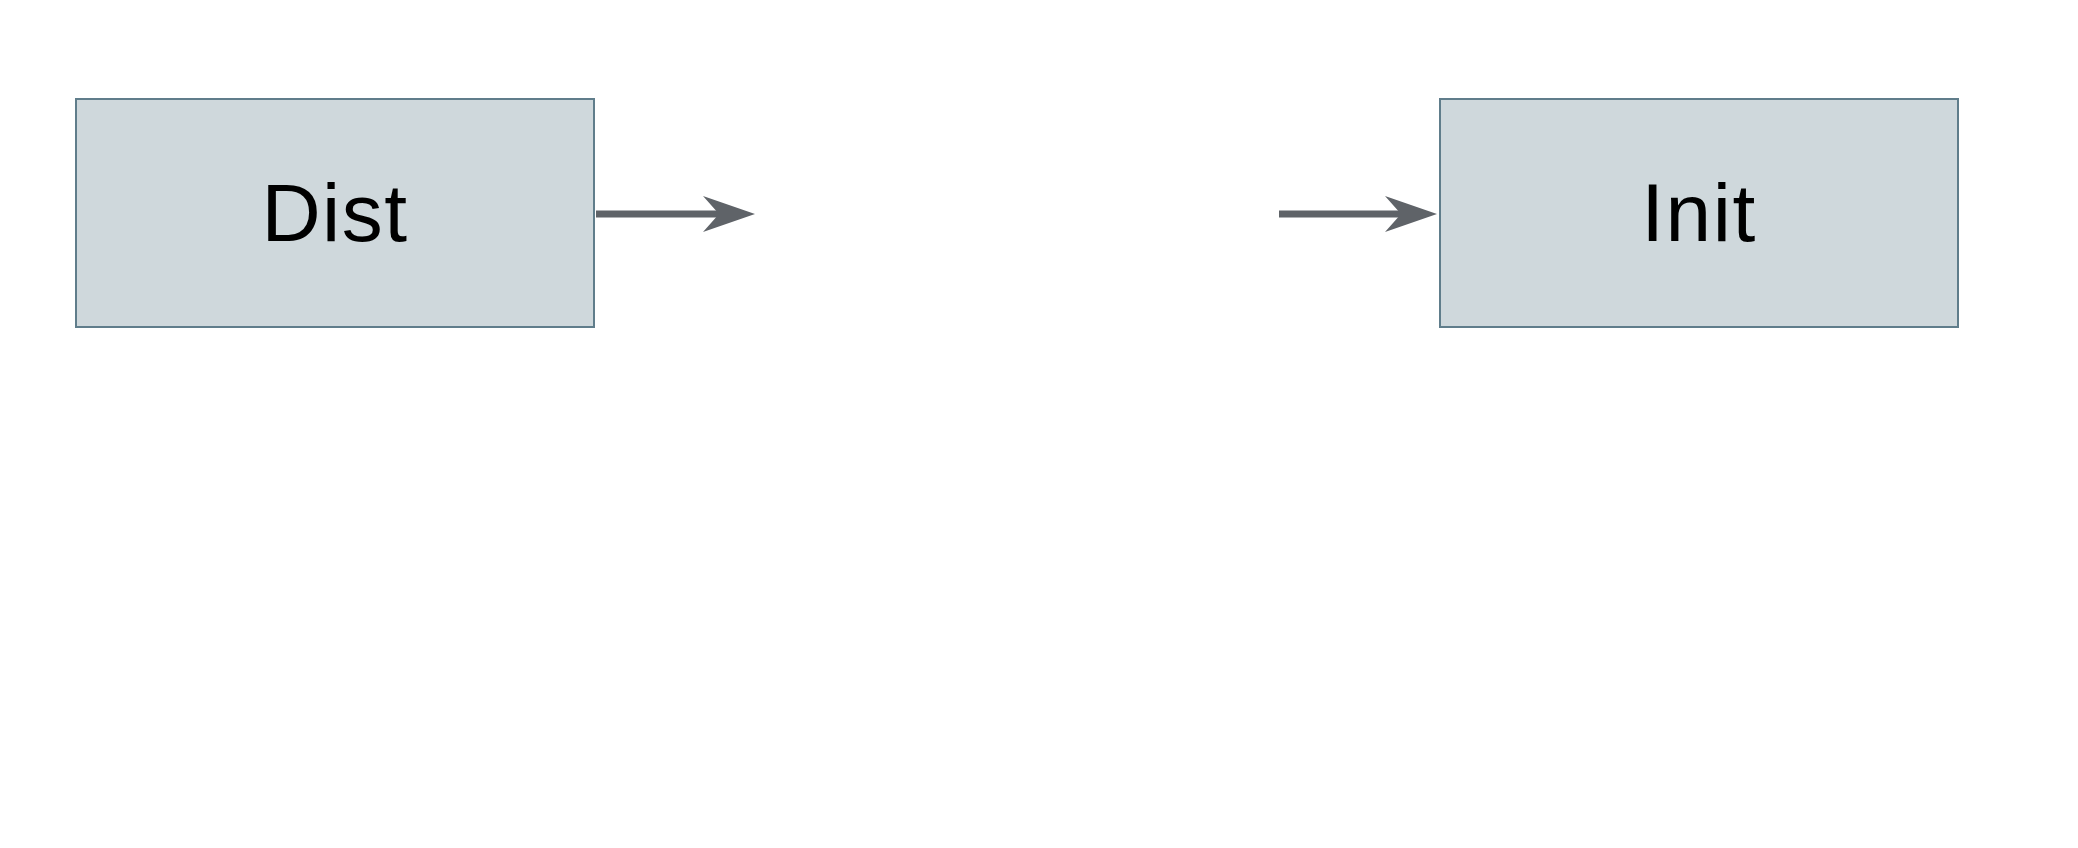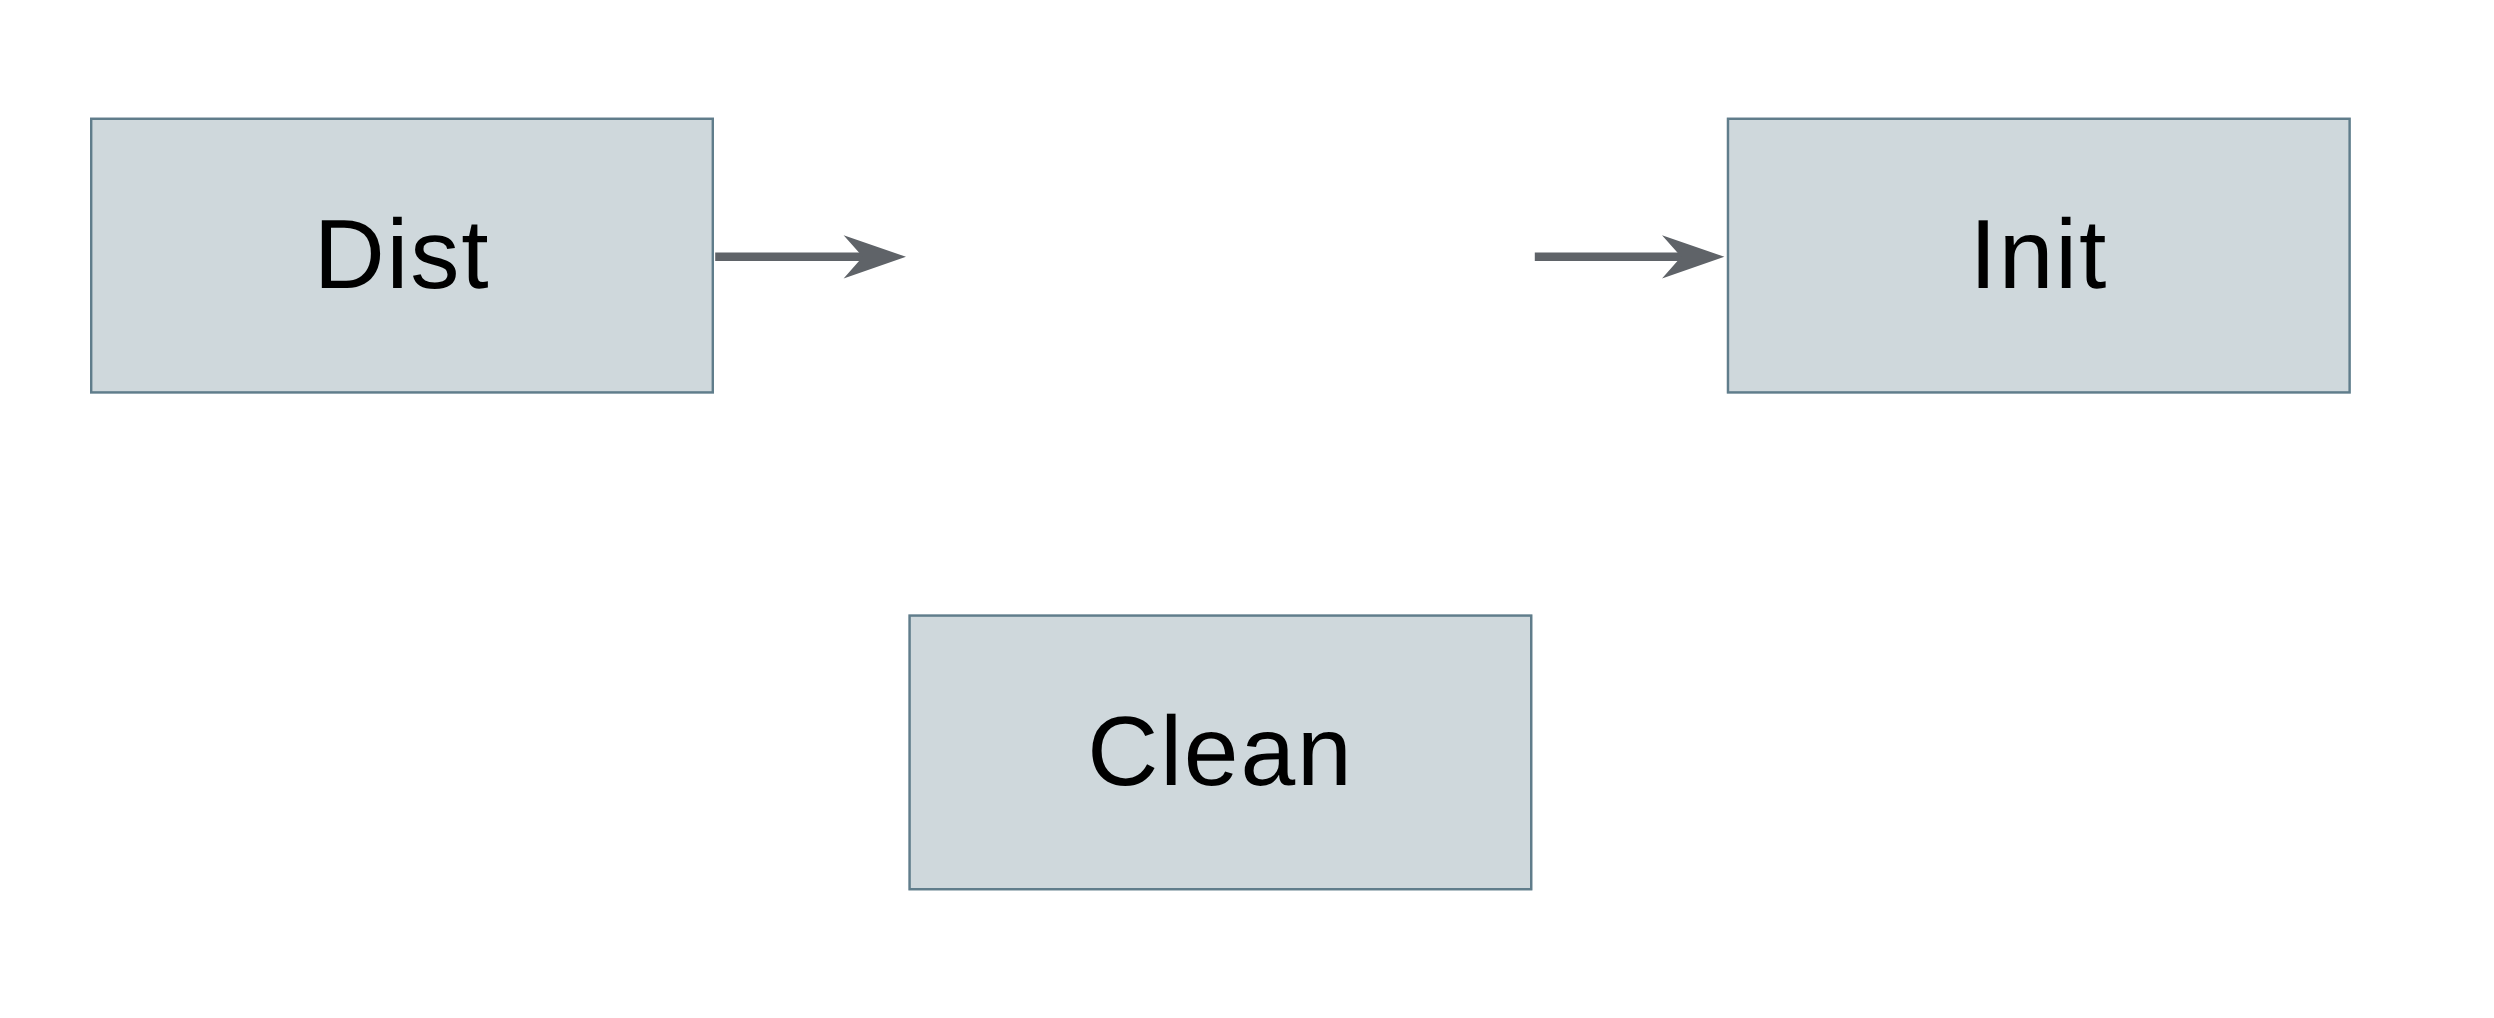--- a/index.html
+++ b/index.html
@@ -74,17 +74,14 @@
 
   <div class="node node-dist">
     <span class="node-label">Dist</span>
   </div>
 
 
   <div class="node node-init">
     <span class="node-label">Init</span>
   </div>
 
-  <div class="node node-clean">
-    <span class="node-label">Clean</span>
-  </div>
 
 </div>
 
 </body></html>

